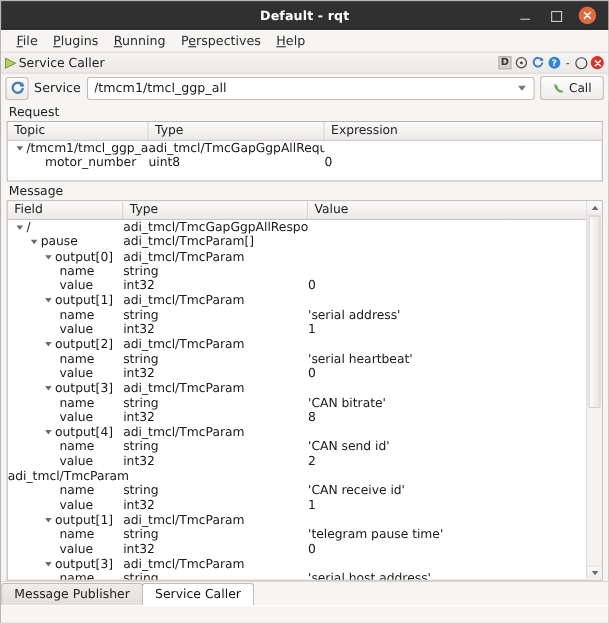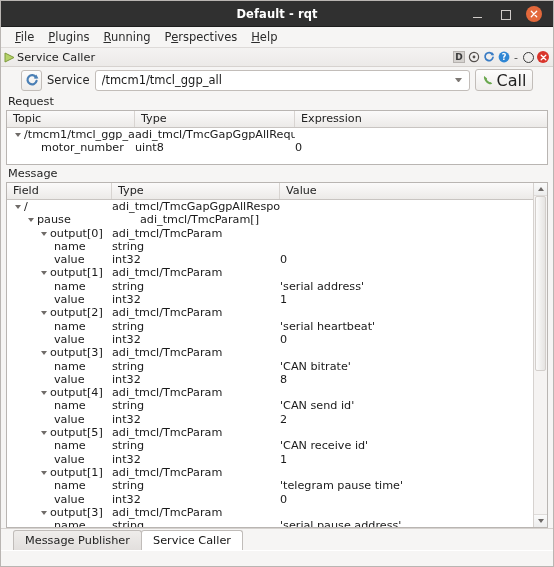--- a/index.html
+++ b/index.html
@@ -98,21 +98,21 @@
   }
   .di-x {
     width:12px; height:12px; border-radius:50%;
     background:#d9342b; display:flex; align-items:center; justify-content:center;
   }
 
   
   .service-row {
     flex:0 0 26px; height:26px;
     display:flex; align-items:center;
-    padding:0 20px; gap:5px;
+    padding:0 4px; gap:5px;
     background:#f6f5f4;
   }
   .refresh-btn {
     width:21px; height:21px; flex:0 0 21px;
     background:linear-gradient(to bottom,#fcfcfc,#eeecea);
     border:1px solid #c2bdb9; border-radius:3px;
     display:flex; align-items:center; justify-content:center;
   }
   .service-label { font-size:11.5px; color:#242424; white-space:nowrap; }
   .combo {
@@ -134,21 +134,21 @@
     border-top:4px solid #7d7874;
     margin-right:3px;
   }
   .call-btn {
     flex:0 0 58px; height:22px;
     background:linear-gradient(to bottom,#fdfdfd,#efedeb);
     border:1px solid #c2bdb9; border-radius:3px;
     display:flex; align-items:center; justify-content:center;
     gap:3px;
   }
-  .call-btn span { font-size:16px; color:#1f1f1f; }
+  .call-btn span { font-size:11px; color:#1f1f1f; }
 
   
   .section-label {
     font-size:11.3px; color:#1f1f1f;
     padding:2px 0 2px 7px;
     flex:0 0 auto;
   }
 
   
   .tbl-wrap {
@@ -223,21 +223,21 @@
     background:linear-gradient(to right,#fbfbfb,#e6e4e2);
     border:1px solid #d3cfcc; border-radius:2px;
   }
   .sb-arrow-up { width:0;height:0;border-left:3.5px solid transparent;border-right:3.5px solid transparent;border-bottom:4px solid #6d6967; }
   .sb-arrow-dn { width:0;height:0;border-left:3.5px solid transparent;border-right:3.5px solid transparent;border-top:4px solid #6d6967; }
 
   
   .tabbar {
     flex:0 0 22px; height:22px;
     display:flex; align-items:flex-end;
-    padding-left:12px;
+    padding-left:0;
     background:#f6f5f4;
     border-top:1px solid #d6d2cf;
   }
   .tab {
     height:20px; padding:0 11px;
     display:flex; align-items:center;
     font-size:11.3px; color:#232323;
     border:1px solid #c0bcb9;
     border-bottom:none;
     border-radius:3px 3px 0 0;
@@ -369,21 +369,21 @@
           <div class="th res-c2">Value</div>
         </div>
         <div class="tbl-body" id="response-body">
             <div class="trow">
               <div class="cell" style="width: 105px; padding-left: 8px;"><span class="twisty"></span><span>/</span></div>
               <div class="cell" style="width: 168px;">adi_tmcl/TmcGapGgpAllResponse</div>
               <div class="cell" style="flex: 1 1 auto;"></div>
             </div>
             <div class="trow">
               <div class="cell" style="width: 105px; padding-left: 21px;"><span class="twisty"></span><span>pause</span></div>
-              <div class="cell" style="width: 168px; margin-left: 28px;">adi_tmcl/TmcParam[]</div>
+              <div class="cell" style="width: 168px;">adi_tmcl/TmcParam[]</div>
               <div class="cell" style="flex: 1 1 auto;"></div>
             </div>
             <div class="trow">
               <div class="cell" style="width: 105px; padding-left: 34px;"><span class="twisty"></span><span>output[0]</span></div>
               <div class="cell" style="width: 168px;">adi_tmcl/TmcParam</div>
               <div class="cell" style="flex: 1 1 auto;"></div>
             </div>
             <div class="trow">
               <div class="cell" style="width: 105px; padding-left: 47px;"><span>name</span></div>
               <div class="cell" style="width: 168px;">string</div>
@@ -447,21 +447,20 @@
               <div class="cell" style="width: 105px; padding-left: 47px;"><span>name</span></div>
               <div class="cell" style="width: 168px;">string</div>
               <div class="cell" style="flex: 1 1 auto;">'CAN send id'</div>
             </div>
             <div class="trow">
               <div class="cell" style="width: 105px; padding-left: 47px;"><span>value</span></div>
               <div class="cell" style="width: 168px;">int32</div>
               <div class="cell" style="flex: 1 1 auto;">2</div>
             </div>
             <div class="trow">
-              <div class="cell" style="width: 105px; padding-left: 34px;"><span class="twisty"></span><span>output[5]</span></div>
               <div class="cell" style="width: 168px;">adi_tmcl/TmcParam</div>
               <div class="cell" style="flex: 1 1 auto;"></div>
             </div>
             <div class="trow">
               <div class="cell" style="width: 105px; padding-left: 47px;"><span>name</span></div>
               <div class="cell" style="width: 168px;">string</div>
               <div class="cell" style="flex: 1 1 auto;">'CAN receive id'</div>
             </div>
             <div class="trow">
               <div class="cell" style="width: 105px; padding-left: 47px;"><span>value</span></div>
@@ -484,21 +483,21 @@
               <div class="cell" style="flex: 1 1 auto;">0</div>
             </div>
             <div class="trow">
               <div class="cell" style="width: 105px; padding-left: 34px;"><span class="twisty"></span><span>output[3]</span></div>
               <div class="cell" style="width: 168px;">adi_tmcl/TmcParam</div>
               <div class="cell" style="flex: 1 1 auto;"></div>
             </div>
             <div class="trow">
               <div class="cell" style="width: 105px; padding-left: 47px;"><span>name</span></div>
               <div class="cell" style="width: 168px;">string</div>
-              <div class="cell" style="flex: 1 1 auto;">'serial pause address'</div>
+              <div class="cell" style="flex: 1 1 auto;">'serial host address'</div>
             </div>
           </div>
       </div>
       <div class="vscroll">
         <div class="sb-btn">
             <div class="sb-arrow-up"></div>
           </div>
         <div class="sb-track">
           <div class="sb-thumb" id="sb-thumb" style="height: 55%;"></div>
         </div>

